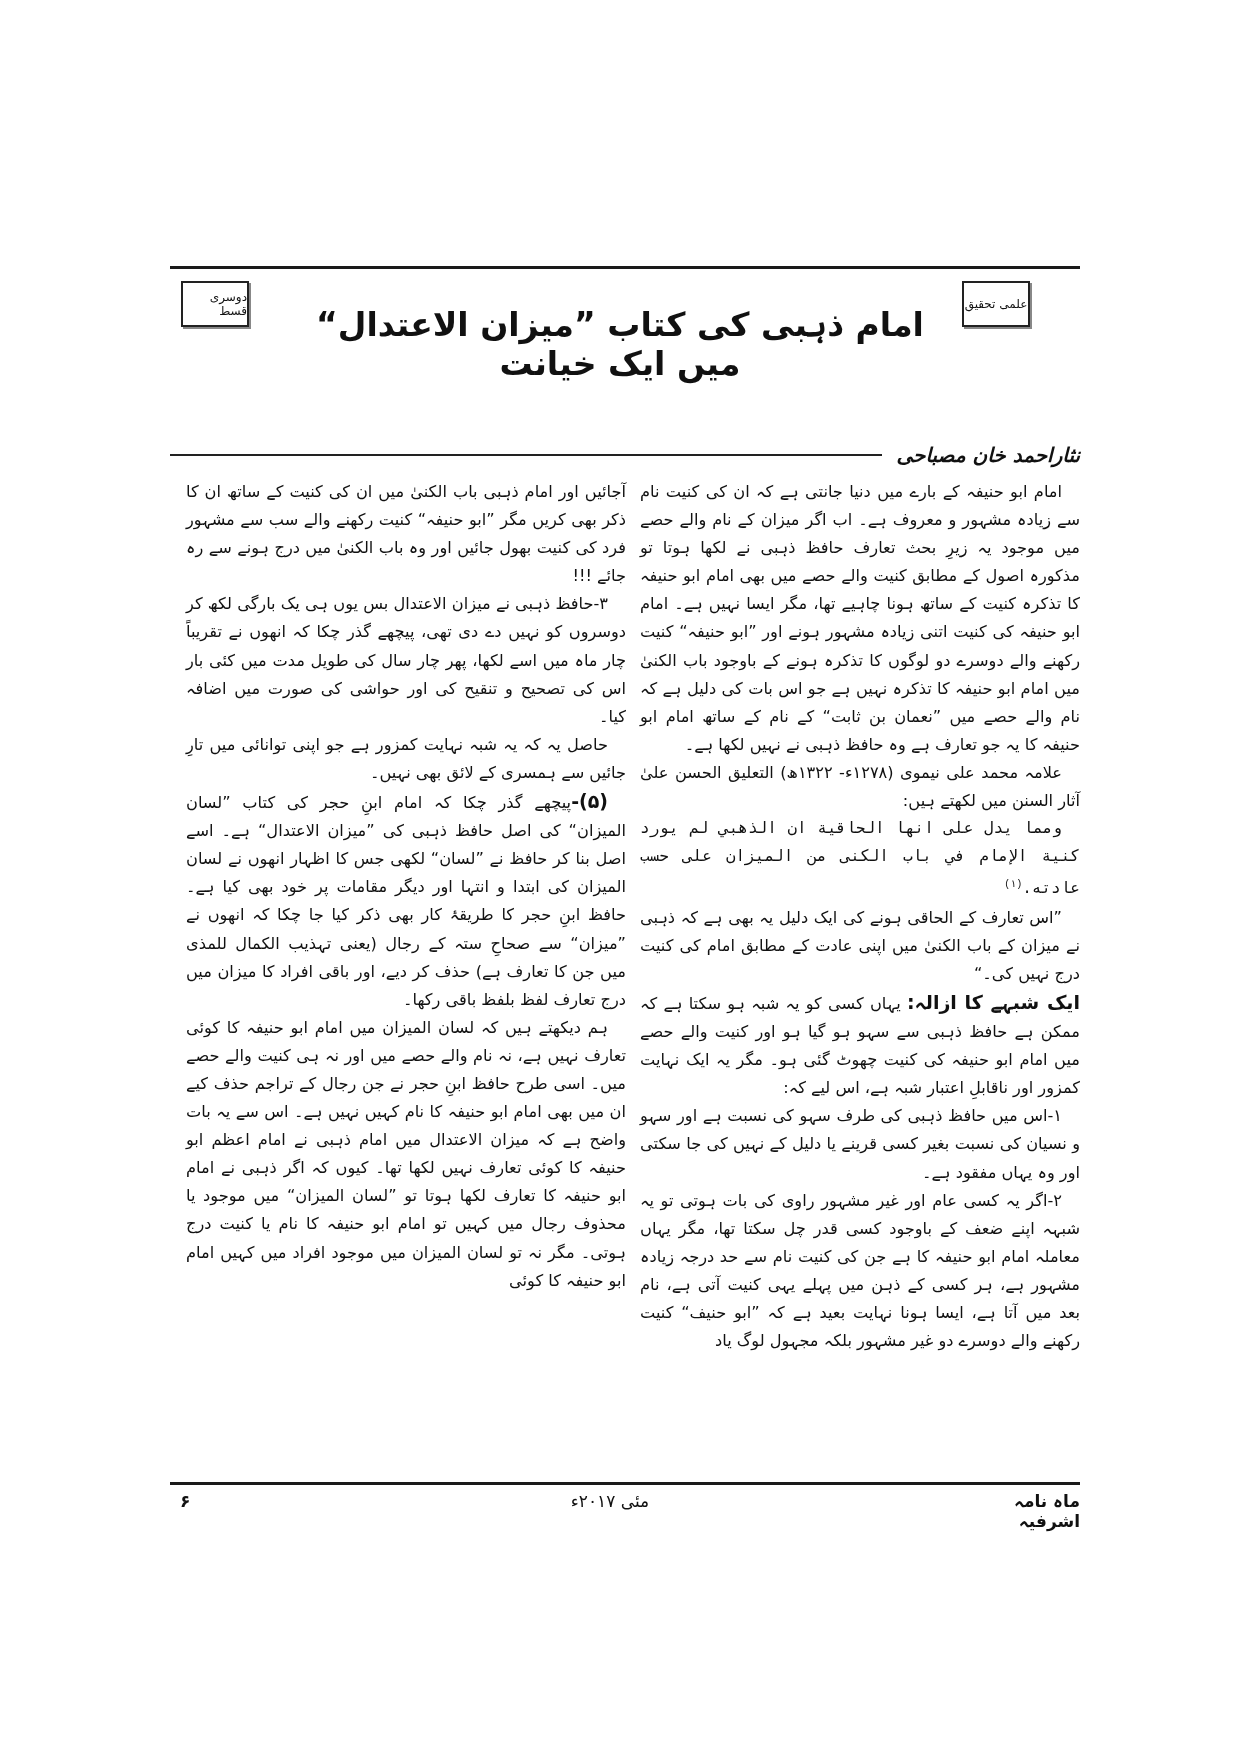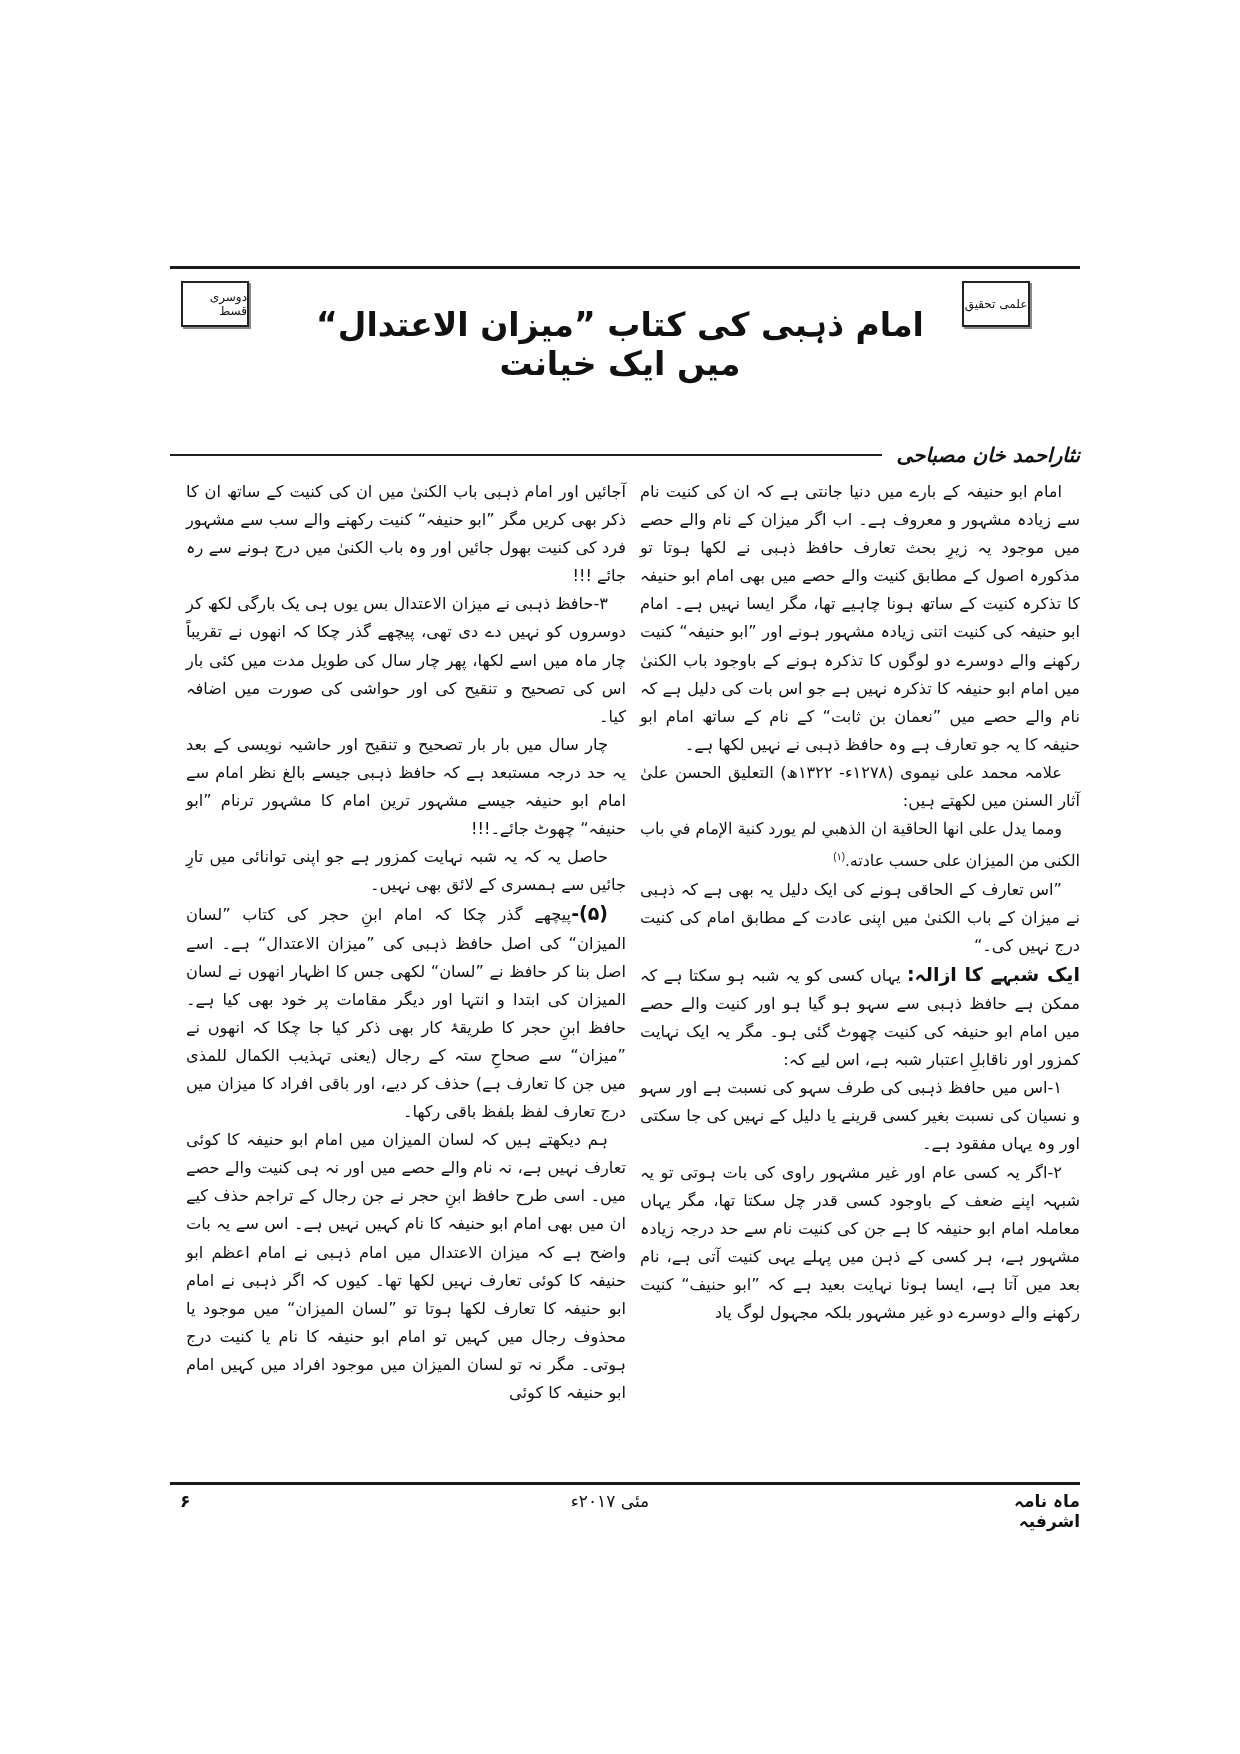--- a/index.html
+++ b/index.html
@@ -20,21 +20,21 @@
   .byline { position: absolute; left: 170px; top: 440px; width: 910px; height: 30px; direction: rtl;
             display: flex; align-items: center; }
   .byline .name { font-size: 20px; font-weight: bold; font-style: italic; white-space: nowrap; padding-left: 8px; }
   .byline .dash { flex: 1; height: 2px; background: #222; margin-right: 6px; }
   .col { position: absolute; top: 478px; direction: rtl; text-align: justify; font-size: 16.2px;
          line-height: 28.1px; }
   .col-right { left: 640px; width: 440px; }
   .col-left { left: 170px; width: 440px; margin-left: 16px; }
   .col p { margin: 0; }
   .col .indent { text-indent: 18px; }
-  .col .arabic { font-family: Liberation Sans, sans-serif; font-size: 16px; }
+  .col .arabic { font-family: Liberation Mono, monospace; font-size: 16px; }
   .col .heading { font-weight: bold; font-size: 19px; }
   .col .sup { font-size: 10px; vertical-align: super; }
   .rule-bottom { position: absolute; left: 170px; top: 1482px; width: 910px; height: 3px; background: #1a1a1a; }
   .footer { position: absolute; top: 1491px; font-size: 17px; font-weight: bold; direction: rtl; }
   .footer-right { left: 960px; width: 120px; }
   .footer-center { left: 540px; width: 140px; text-align: center; font-weight: normal; }
   .footer-left { left: 180px; width: 40px; text-align: left; }
 </style>
 </head>
 <body>
@@ -63,21 +63,20 @@
     <p class="indent arabic"><span>ومما يدل على انها الحاقية ان الذهبي لم يورد كنية الإمام في باب الكنى من الميزان على حسب عادته.</span><span class="sup">(۱)</span></p>
     <p class="indent">”اس تعارف کے الحاقی ہونے کی ایک دلیل یہ بھی ہے کہ ذہبی نے میزان کے باب الکنیٰ میں اپنی عادت کے مطابق امام کی کنیت درج نہیں کی۔“</p>
     <p><span class="heading">ایک شبہے کا ازالہ:</span> <span>یہاں کسی کو یہ شبہ ہو سکتا ہے کہ ممکن ہے حافظ ذہبی سے سہو ہو گیا ہو اور کنیت والے حصے میں امام ابو حنیفہ کی کنیت چھوٹ گئی ہو۔ مگر یہ ایک نہایت کمزور اور ناقابلِ اعتبار شبہ ہے، اس لیے کہ:</span></p>
     <p class="indent">۱-اس میں حافظ ذہبی کی طرف سہو کی نسبت ہے اور سہو و نسیان کی نسبت بغیر کسی قرینے یا دلیل کے نہیں کی جا سکتی اور وہ یہاں مفقود ہے۔</p>
     <p class="indent">۲-اگر یہ کسی عام اور غیر مشہور راوی کی بات ہوتی تو یہ شبہہ اپنے ضعف کے باوجود کسی قدر چل سکتا تھا، مگر یہاں معاملہ امام ابو حنیفہ کا ہے جن کی کنیت نام سے حد درجہ زیادہ مشہور ہے، ہر کسی کے ذہن میں پہلے یہی کنیت آتی ہے، نام بعد میں آتا ہے، ایسا ہونا نہایت بعید ہے کہ ”ابو حنیف“ کنیت رکھنے والے دوسرے دو غیر مشہور بلکہ مجہول لوگ یاد</p>
   </div>
 
   <div class="col col-left">
     <p>آجائیں اور امام ذہبی باب الکنیٰ میں ان کی کنیت کے ساتھ ان کا ذکر بھی کریں مگر ”ابو حنیفہ“ کنیت رکھنے والے سب سے مشہور فرد کی کنیت بھول جائیں اور وہ باب الکنیٰ میں درج ہونے سے رہ جائے !!!</p>
     <p class="indent">۳-حافظ ذہبی نے میزان الاعتدال بس یوں ہی یک بارگی لکھ کر دوسروں کو نہیں دے دی تھی، پیچھے گذر چکا کہ انھوں نے تقریباً چار ماہ میں اسے لکھا، پھر چار سال کی طویل مدت میں کئی بار اس کی تصحیح و تنقیح کی اور حواشی کی صورت میں اضافہ کیا۔</p>
-    <p class="indent">چار سال میں بار بار تصحیح و تنقیح اور حاشیہ نویسی کے بعد یہ حد درجہ مستبعد ہے کہ حافظ ذہبی جیسے بالغ نظر امام سے امام ابو حنیفہ جیسے مشہور ترین امام کا مشہور ترنام ”ابو حنیفہ“ چھوٹ جائے۔!!!</p>
     <p class="indent">حاصل یہ کہ یہ شبہ نہایت کمزور ہے جو اپنی توانائی میں تارِ جائیں سے ہمسری کے لائق بھی نہیں۔</p>
     <p class="indent"><span class="heading">(۵)-</span><span>پیچھے گذر چکا کہ امام ابنِ حجر کی کتاب ”لسان المیزان“ کی اصل حافظ ذہبی کی ”میزان الاعتدال“ ہے۔ اسے اصل بنا کر حافظ نے ”لسان“ لکھی جس کا اظہار انھوں نے لسان المیزان کی ابتدا و انتہا اور دیگر مقامات پر خود بھی کیا ہے۔ حافظ ابنِ حجر کا طریقۂ کار بھی ذکر کیا جا چکا کہ انھوں نے ”میزان“ سے صحاحِ ستہ کے رجال (یعنی تہذیب الکمال للمذی میں جن کا تعارف ہے) حذف کر دیے، اور باقی افراد کا میزان میں درج تعارف لفظ بلفظ باقی رکھا۔</span></p>
     <p class="indent">ہم دیکھتے ہیں کہ لسان المیزان میں امام ابو حنیفہ کا کوئی تعارف نہیں ہے، نہ نام والے حصے میں اور نہ ہی کنیت والے حصے میں۔ اسی طرح حافظ ابنِ حجر نے جن رجال کے تراجم حذف کیے ان میں بھی امام ابو حنیفہ کا نام کہیں نہیں ہے۔ اس سے یہ بات واضح ہے کہ میزان الاعتدال میں امام ذہبی نے امام اعظم ابو حنیفہ کا کوئی تعارف نہیں لکھا تھا۔ کیوں کہ اگر ذہبی نے امام ابو حنیفہ کا تعارف لکھا ہوتا تو ”لسان المیزان“ میں موجود یا محذوف رجال میں کہیں تو امام ابو حنیفہ کا نام یا کنیت درج ہوتی۔ مگر نہ تو لسان المیزان میں موجود افراد میں کہیں امام ابو حنیفہ کا کوئی</p>
   </div>
 
   <div class="rule-bottom"></div>
   <div class="footer footer-right">ماہ نامہ اشرفیہ</div>
   <div class="footer footer-center">مئی ۲۰۱۷ء</div>
   <div class="footer footer-left">۶</div>
 </div>

